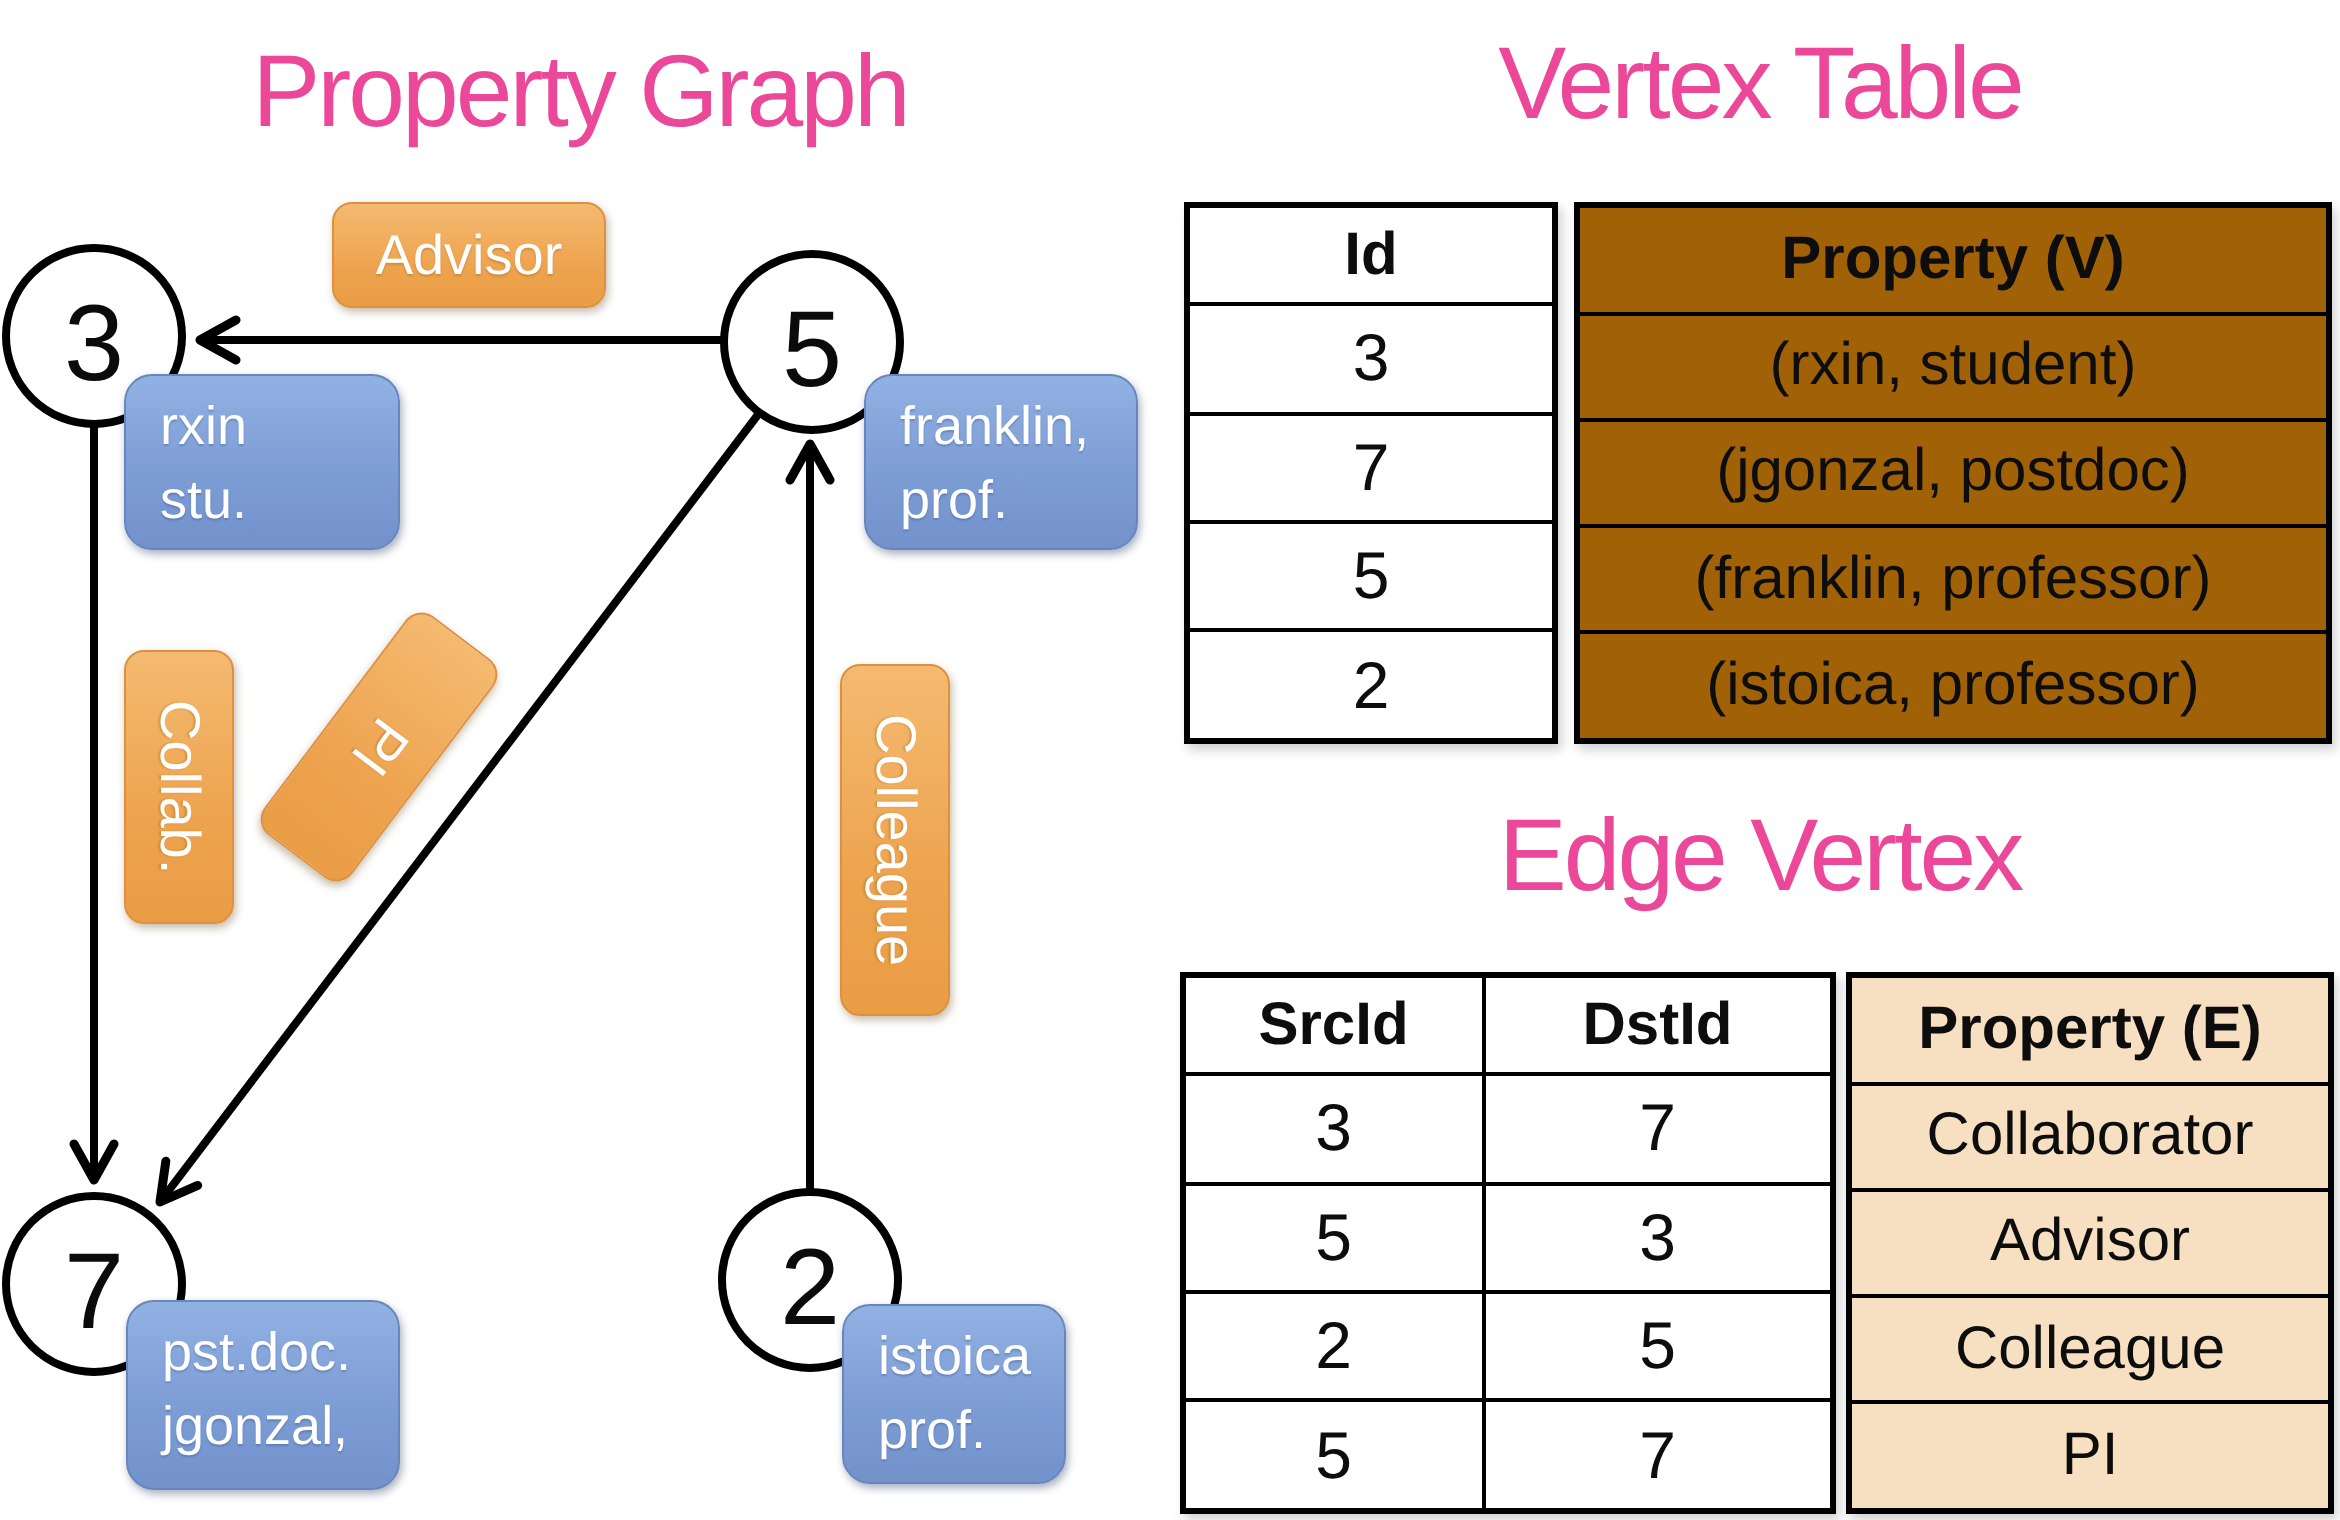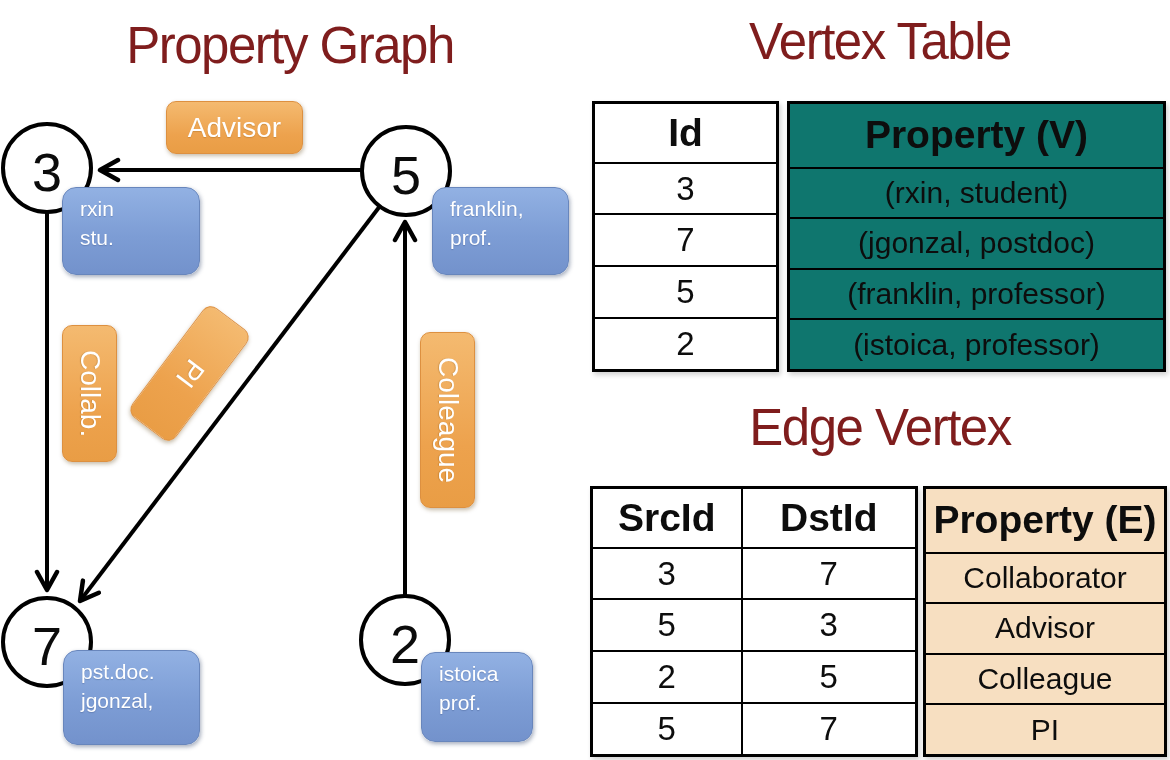--- a/index.html
+++ b/index.html
@@ -1,55 +1,55 @@
 <!DOCTYPE html>
 <html><head>
 <meta charset="utf-8">
 <style>
   html,body { margin:0; padding:0; background:#ffffff; }
   body { width:1170px; height:760px; overflow:hidden;
          font-family:"Liberation Sans", sans-serif; }
   #app { position:relative; width:1170px; height:760px; background:#fff; }
 
-  .title { position:absolute; font-weight:400; color:#7f1d1d;
+  .title { position:absolute; font-weight:400; color:#ec4899;
            font-size:51px; letter-spacing:-1.5px; text-align:center;
            white-space:nowrap; }
 
   
   #graph-svg { position:absolute; left:0; top:0; z-index:1; }
 
   .node-num { position:absolute; z-index:2; width:90px; text-align:center;
               font-size:54px; color:#0b0b0b; font-weight:400; }
 
   .elabel { position:absolute; z-index:3; box-sizing:border-box;
             background:linear-gradient(180deg,#f4ba70 0%,#eda24d 65%,#e99d45 100%);
             border:1px solid #dd9040; border-radius:10px;
             color:#ffffff; display:flex; align-items:center; justify-content:center;
             font-size:28px; box-shadow:1px 2px 4px rgba(90,60,10,0.35);
             text-shadow:0 1px 1px rgba(120,70,0,0.25); }
   .elabel.vert { writing-mode:vertical-rl; }
 
   .vlabel { position:absolute; z-index:4; box-sizing:border-box;
             background:linear-gradient(180deg,#92b1e3 0%,#7d9dd5 55%,#7392cc 100%);
             border:1.5px solid #6886bc; border-radius:14px;
-            color:#ffffff; font-size:21px; line-height:1.36;
+            color:#ffffff; font-size:27px; line-height:1.36;
             padding:7px 6px 0 17px;
             box-shadow:1px 2px 4px rgba(30,50,90,0.4);
             text-shadow:0 1px 1px rgba(30,50,100,0.25); }
   .vlabel span { display:block; }
 
   
   .tbl { position:absolute; border-collapse:collapse; table-layout:fixed;
          background:#fff; box-shadow:2px 3px 5px rgba(0,0,0,0.18); }
   .tbl, .tbl th, .tbl td { border:2px solid #000; }
   .tbl { border-width:3px; }
-  .tbl th { font-size:39px; font-weight:bold; color:#0d0d0d; padding:0; text-align:center; }
+  .tbl th { font-size:30px; font-weight:bold; color:#0d0d0d; padding:0; text-align:center; }
   .tbl td { font-size:33px; color:#0d0d0d; padding:0; text-align:center; }
   .tbl td.prop { font-size:30px; }
-  .bg-v { background:#0f766e; }
+  .bg-v { background:#a16207; }
   .bg-e { background:#f7dfc1; }
 </style>
 </head>
 <body>
 
 <div id="app">
 
   <div class="title" style="left:10px; top:16px; width:560px;">Property Graph</div>
 
   <svg id="graph-svg" width="580" height="760" viewBox="0 0 580 760">

